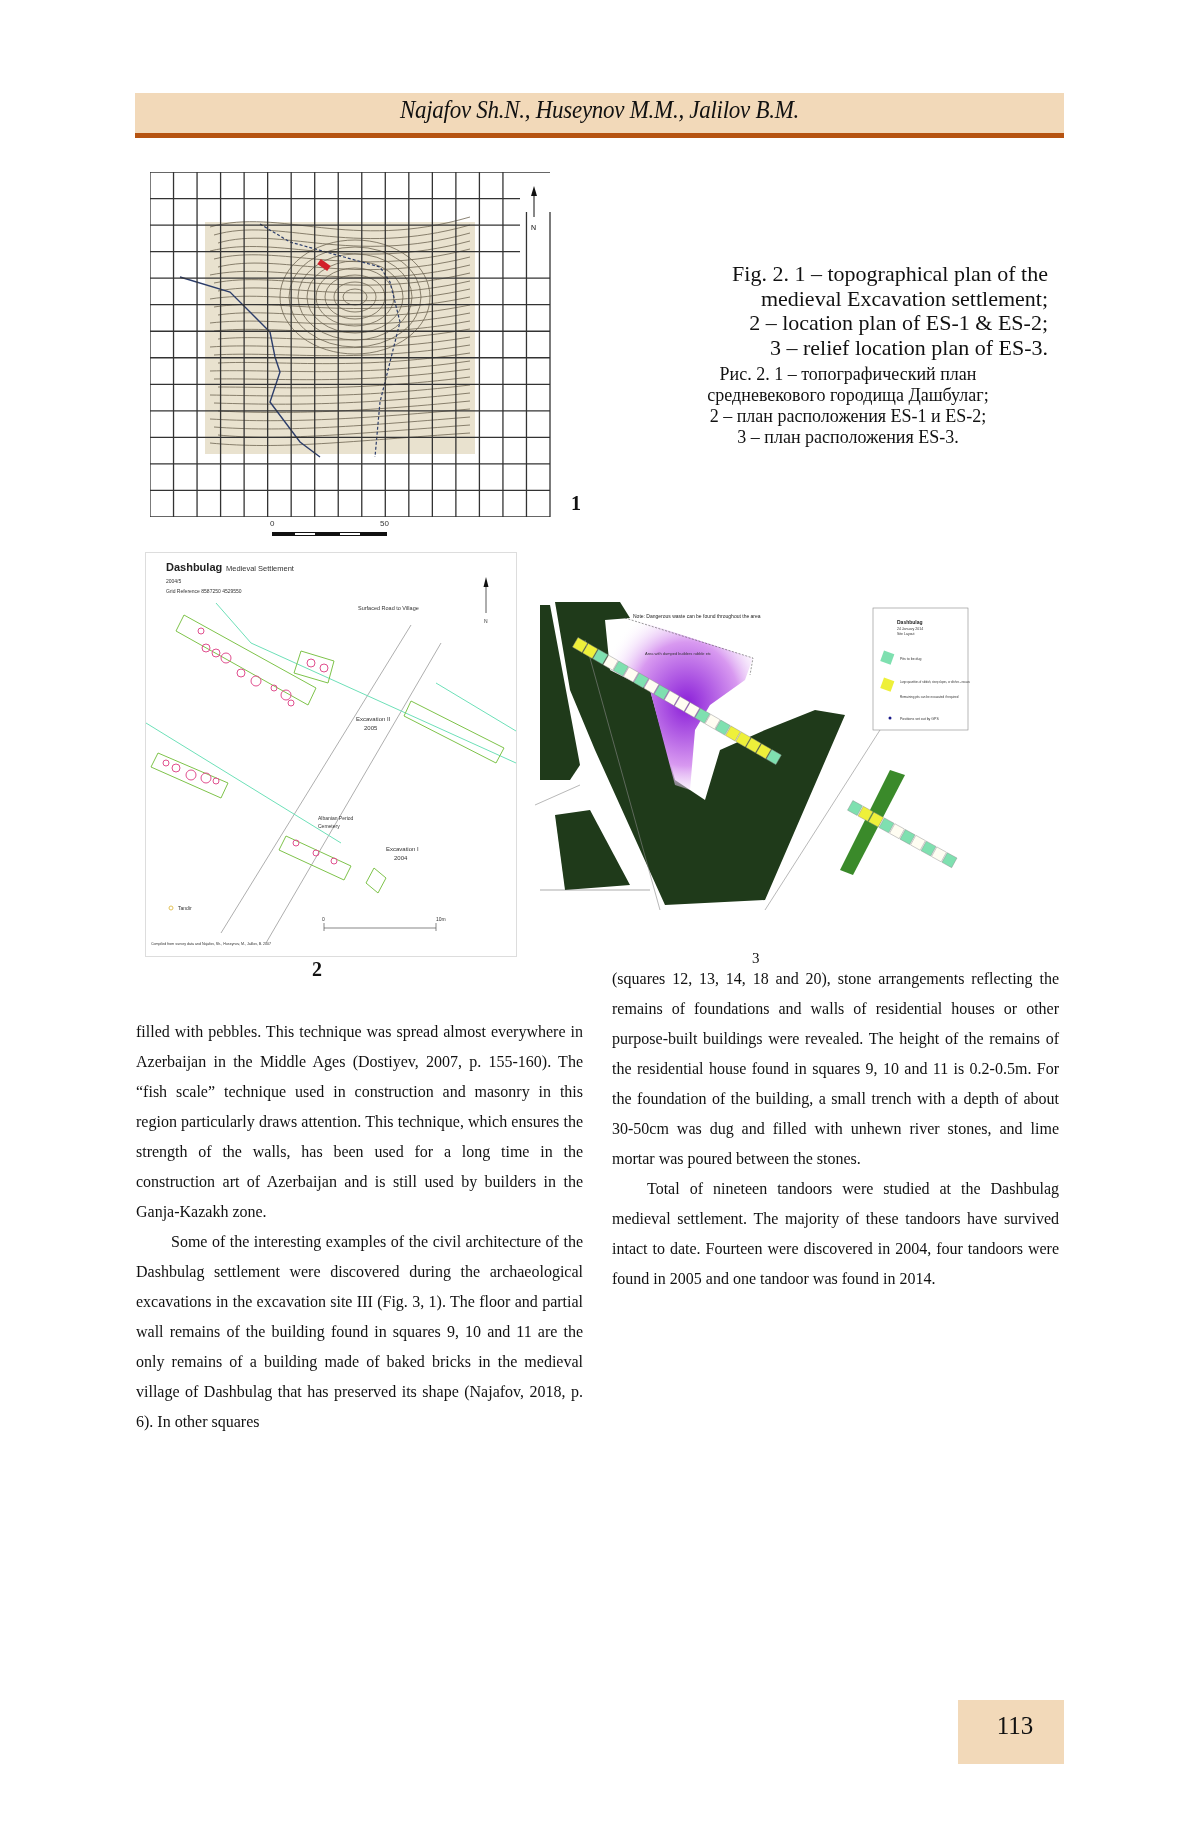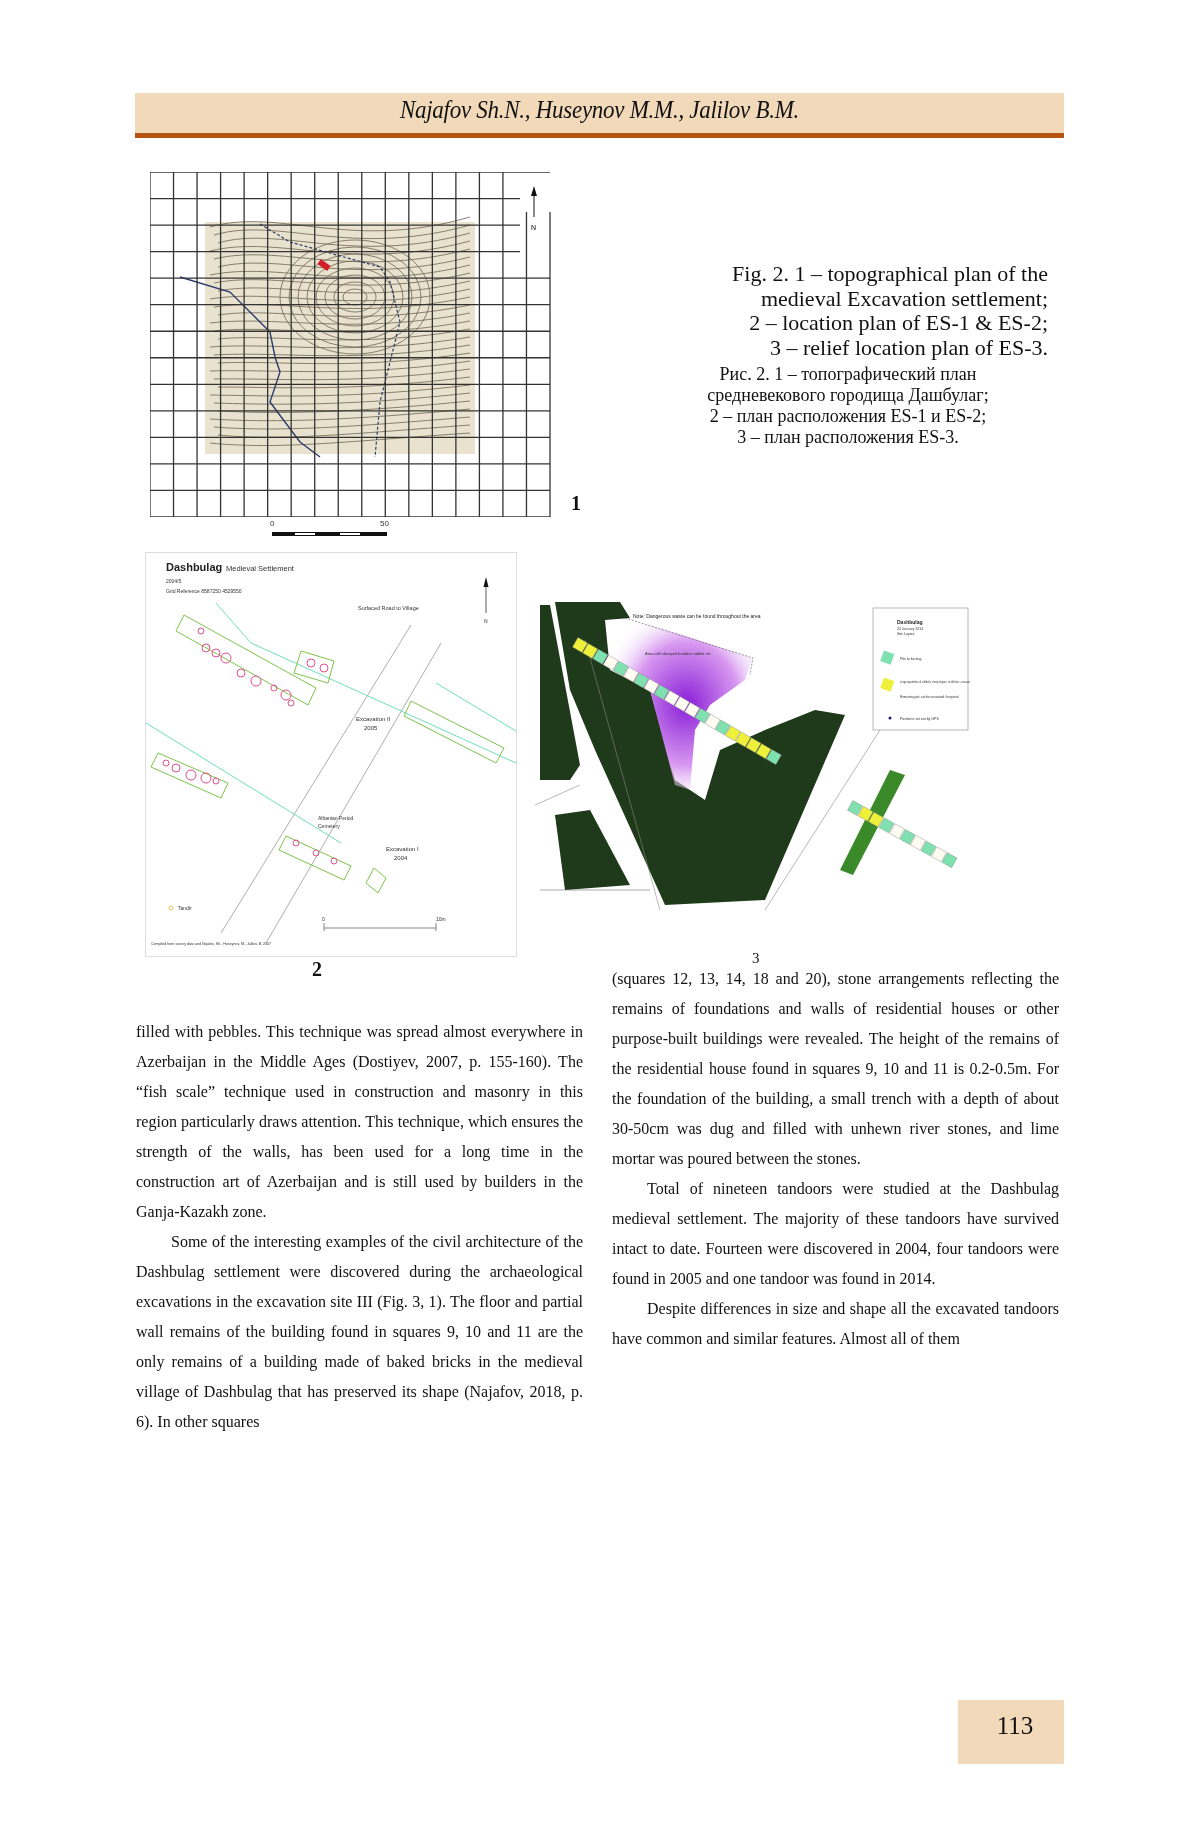--- a/index.html
+++ b/index.html
@@ -289,17 +289,16 @@
 </svg>
 <div class="fig3-label">3</div>
 
 <div class="col col1">
   <p class="last">filled with pebbles. This technique was spread almost everywhere in Azerbaijan in the Middle Ages (Dostiyev, 2007, p. 155-160). The “fish scale” technique used in construction and masonry in this region particularly draws attention. This technique, which ensures the strength of the walls, has been used for a long time in the construction art of Azerbaijan and is still used by builders in the Ganja-Kazakh zone.</p>
   <p class="ind">Some of the interesting examples of the civil architecture of the Dashbulag settlement were discovered during the archaeological excavations in the excavation site III (Fig. 3, 1). The floor and partial wall remains of the building found in squares 9, 10 and 11 are the only remains of a building made of baked bricks in the medieval village of Dashbulag that has preserved its shape (Najafov, 2018, p. 6). In other squares</p>
 </div>
 <div class="col col2">
   <p class="last">(squares 12, 13, 14, 18 and 20), stone arrangements reflecting the remains of foundations and walls of residential houses or other purpose-built buildings were revealed. The height of the remains of the residential house found in squares 9, 10 and 11 is 0.2-0.5m. For the foundation of the building, a small trench with a depth of about 30-50cm was dug and filled with unhewn river stones, and lime mortar was poured between the stones.</p>
   <p class="ind last">Total of nineteen tandoors were studied at the Dashbulag medieval settlement. The majority of these tandoors have survived intact to date. Fourteen were discovered in 2004, four tandoors were found in 2005 and one tandoor was found in 2014.</p>
-  <p class="ind">Despite differences in size and shape all the excavated tandoors have common and similar features. Almost all of them</p>
 </div>
 
 <div class="pagebox"></div>
 <div class="pagenum">113</div>
 
 </body></html>

